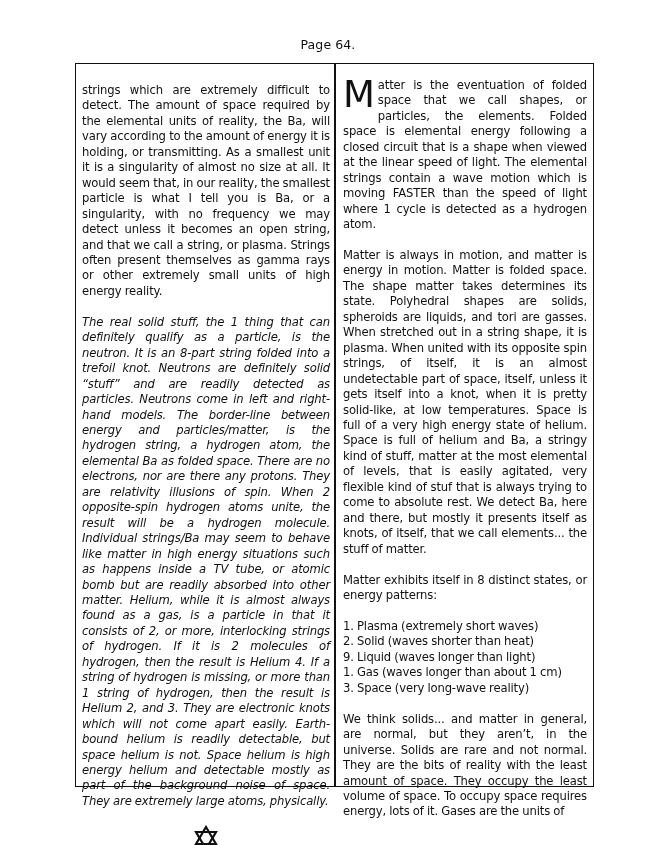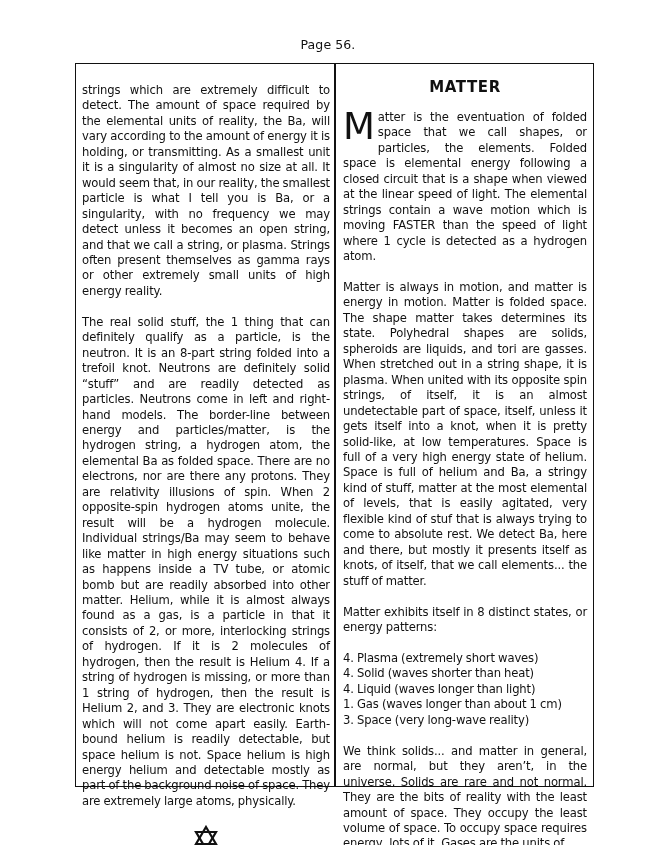--- a/index.html
+++ b/index.html
@@ -19,59 +19,58 @@
     position: absolute; left: 258px; top: 0; width: 1.5px; height: 100%; background: #111;
   }
   .col {
     position: absolute; top: 0; box-sizing: border-box;
     font-size: 11.6px; line-height: 15.45px; text-align: justify;
     letter-spacing: -0.15px; word-spacing: -0.3px;
   }
   .col-left { left: 6px; width: 248px; top: 19px; }
   .col-right { left: 267px; width: 244px; top: 14px; }
   .col p { margin: 0 0 15.5px 0; hyphens: manual; }
-  .col p.last-line-left { text-align-last: left; }
+  .col p.last-line-left { text-align-last: left; font-style: italic; }
   .title {
     text-align: center; font-weight: bold; font-size: 15px; letter-spacing: 0.6px;
     margin: 0 0 14px 0; line-height: 18px;
   }
   .dropcap {
     float: left; font-size: 37px; line-height: 30px; margin: 2px 3px 0 0;
     font-family: "DejaVu Sans", sans-serif; font-weight: normal;
   }
   .states { margin: 0 0 15.5px 0; padding: 0; list-style: none; text-align: left; }
   .states li { margin: 0; }
   .star {
     display: block; margin: 2px auto 0 auto; width: 26px; height: 26px;
   }
 </style>
 </head>
 <body>
 
-<div class="page-number">Page 56.</div>
+<div class="page-number">Page 64.</div>
 
 <div class="frame">
   <div class="divider"></div>
 
   <div class="col col-left">
     <p>strings which are extremely difficult to detect. The amount of space required by the elemental units of reality, the  Ba, will vary according to the amount of  energy it is holding, or transmitting.  As a smallest unit  it  is a singularity of almost  no size at all.  It would seem that, in our reality, the smallest particle is what I tell you is Ba, or a singularity, with no frequency we may detect unless it becomes an open string, and that we call a string, or plasma.  Strings often present themselves as gamma  rays or other extremely small units of high energy  reality.</p>
     <p class="last-line-left">The  real solid stuff, the 1 thing that can definitely  qualify as a particle, is the neutron.  It is an 8-part string  folded into a trefoil  knot.  Neutrons are definitely solid “stuff”  and are  readily detected as particles.   Neutrons come in left and right-hand models.  The border-line between energy and  particles/matter, is the hydrogen string, a hydrogen atom, the elemental  Ba as folded space.  There are no electrons, nor are  there  any protons. They are relativity  illusions  of  spin. When 2 opposite-spin hydrogen atoms unite, the result will be  a hydrogen molecule.  Individual strings/Ba may seem to behave like matter in high energy situations such as happens inside  a TV tube, or atomic bomb but are readily absorbed into other matter.  Helium, while it is almost always found as a gas, is a particle in that it consists of 2, or more, interlocking strings of hydrogen.  If it is 2 molecules of hydrogen, then the result is Helium 4.  If a string of hydrogen is missing, or more than 1  string of hydrogen, then the result is Helium 2, and 3.  They are electronic knots which will not come apart easily.  Earth-bound helium is readily detectable, but space helium is not.  Space helium is high energy helium and detectable mostly as part of the  background noise of space.  They are extremely large atoms, physically.</p>
     <svg class="star" viewBox="0 0 26 26">
       <polygon points="13,2 23,19 3,19" fill="none" stroke="#111" stroke-width="2.2"></polygon>
       <polygon points="13,24 3,7 23,7" fill="none" stroke="#111" stroke-width="2.2"></polygon>
     </svg>
   </div>
 
   <div class="col col-right">
-    <div class="title">MATTER</div>
     <p><span class="dropcap">M</span><span>atter is the eventuation of folded space that  we call shapes, or particles, the elements.  Folded space is elemental energy following a closed circuit that  is a shape when viewed at the linear speed of light.  The elemental strings contain a wave motion which is moving FASTER than the speed of light where 1 cycle is detected as a hydrogen atom.</span></p>
     <p>Matter is always in motion, and matter is energy in motion.  Matter is folded space. The shape matter takes determines its state.  Polyhedral shapes are solids, spheroids are liquids, and tori are gasses. When stretched out in a string shape, it is plasma.  When united with its opposite spin strings, of itself, it is an almost undetectable part of space, itself, unless it gets itself into a knot, when it is pretty solid-like, at low temperatures.  Space is full of a very high  energy state of helium. Space is full of helium and Ba, a stringy kind of stuff, matter at the most elemental of levels, that is easily agitated, very flexible kind of stuf that is always trying to come to absolute rest.  We detect Ba, here and there, but mostly it presents itself as knots, of itself, that we call elements... the stuff of matter.</p>
     <p>Matter exhibits itself  in 8 distinct states, or  energy patterns:</p>
     <ul class="states">
-      <li>4. Plasma (extremely short waves)</li>
-      <li>4. Solid (waves shorter than heat)</li>
-      <li>4. Liquid (waves longer than light)</li>
+      <li>1. Plasma (extremely short waves)</li>
+      <li>2. Solid (waves shorter than heat)</li>
+      <li>9. Liquid (waves longer than light)</li>
       <li>1. Gas (waves longer than about 1 cm)</li>
       <li>3. Space (very long-wave reality)</li>
     </ul>
     <p>We think solids... and matter in general, are normal, but they aren’t, in the universe.  Solids are rare and not normal. They are the bits of  reality with  the least amount of space.  They occupy the least volume of space.  To  occupy space requires energy, lots of it.  Gases are the units of</p>
   </div>
 </div>
 
 </body></html>

